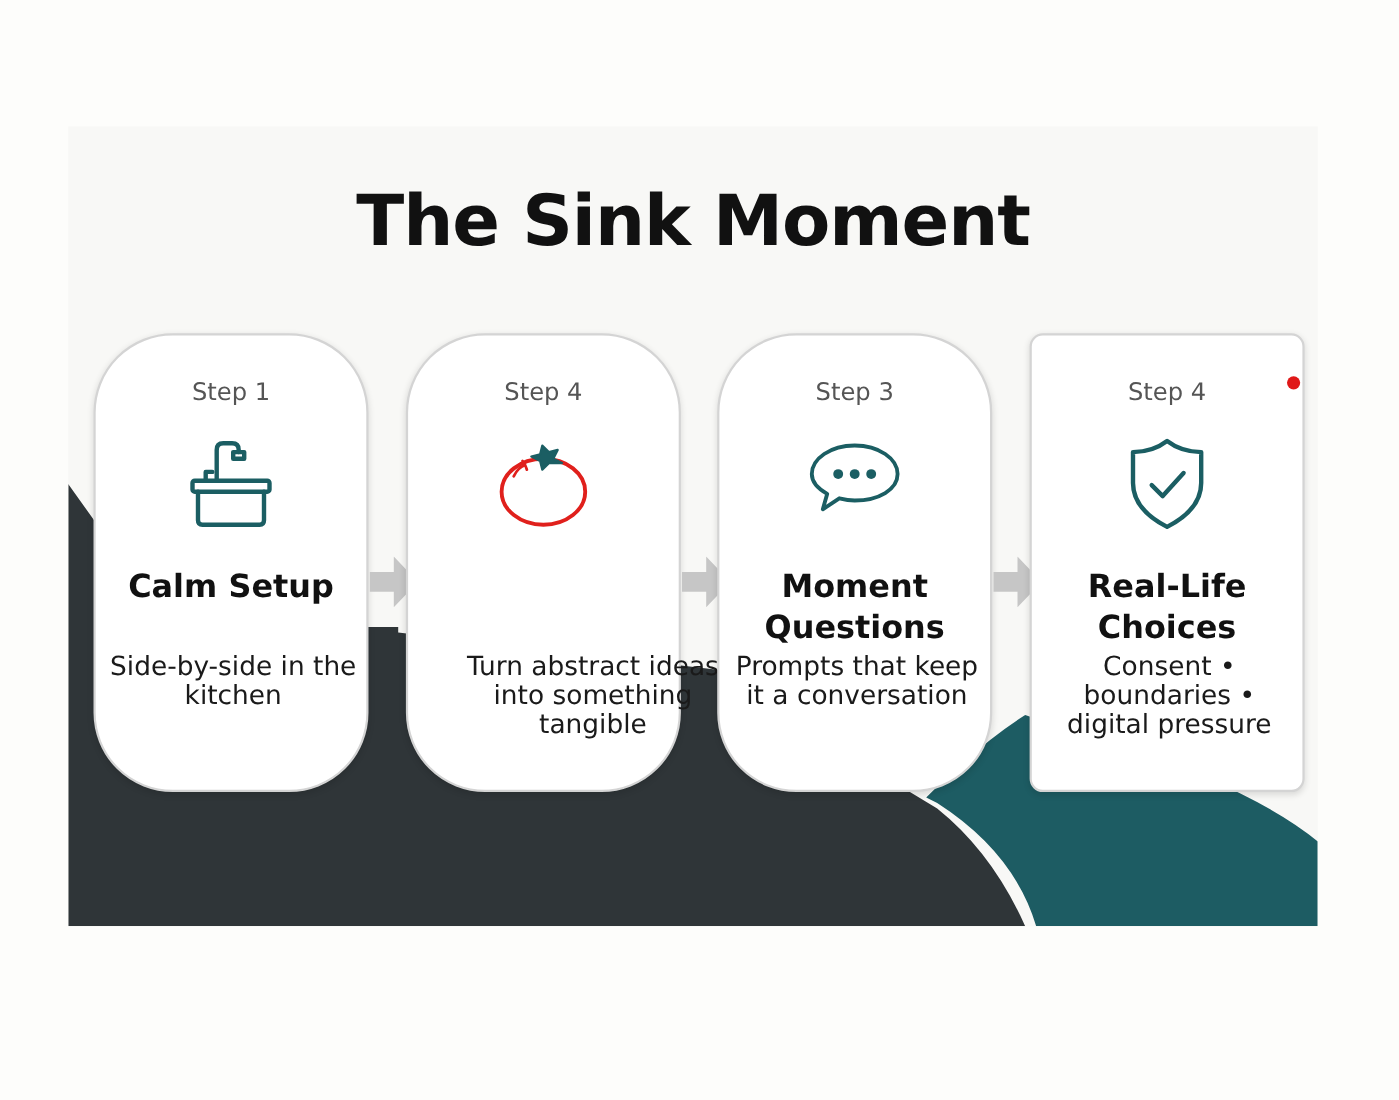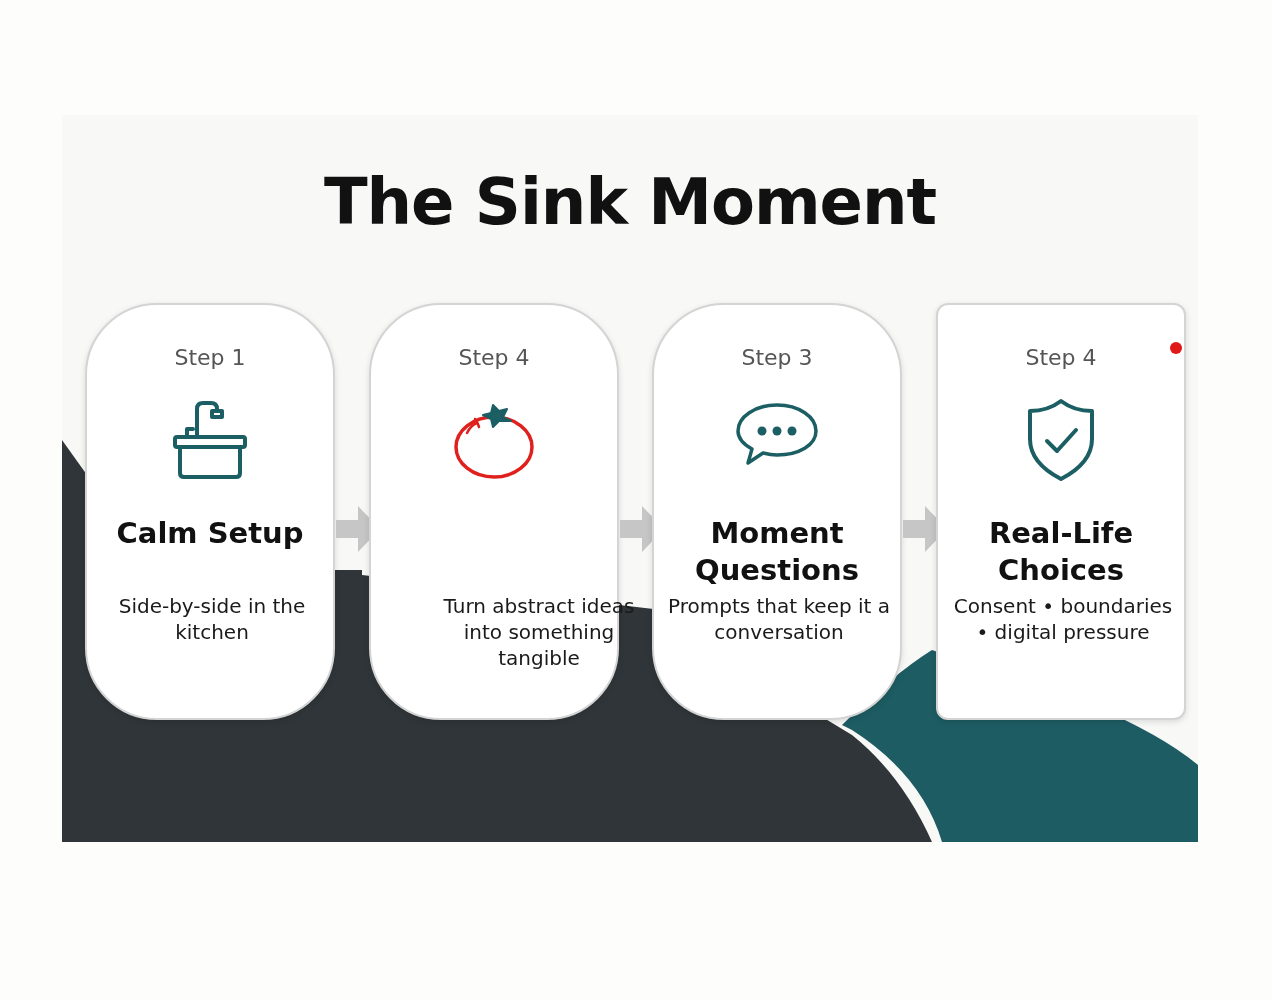--- a/index.html
+++ b/index.html
@@ -22,21 +22,21 @@
     box-shadow:0 2px 6px rgba(0,0,0,0.12);
     box-sizing:border-box; text-align:center;
   }
   .step-label { position:absolute; top:40px; left:0; width:100%; font-size:22px; color:#555; }
   .icon { position:absolute; top:92px; left:50%; margin-left:-45px; width:90px; height:84px; }
   .card-title {
     position:absolute; top:198px; left:0; width:100%; font-size:29px; font-weight:bold;
     color:#111; line-height:37px;margin-top:12px;
   }
   .card-desc {
-    position:absolute; left:10px; width:230px; font-size:20px; color:#1a1a1a; line-height:26px;
+    position:absolute; left:10px; width:230px; font-size:24px; color:#1a1a1a; line-height:26px;
   }
   .arrow { position:absolute; top:391px; width:44px; height:46px; }
   .red-dot {
     position:absolute; left:1108px; top:227px; width:12px; height:12px;
     background:#e01818; border-radius:50%;
   }
 </style>
 </head>
 <body>
 

